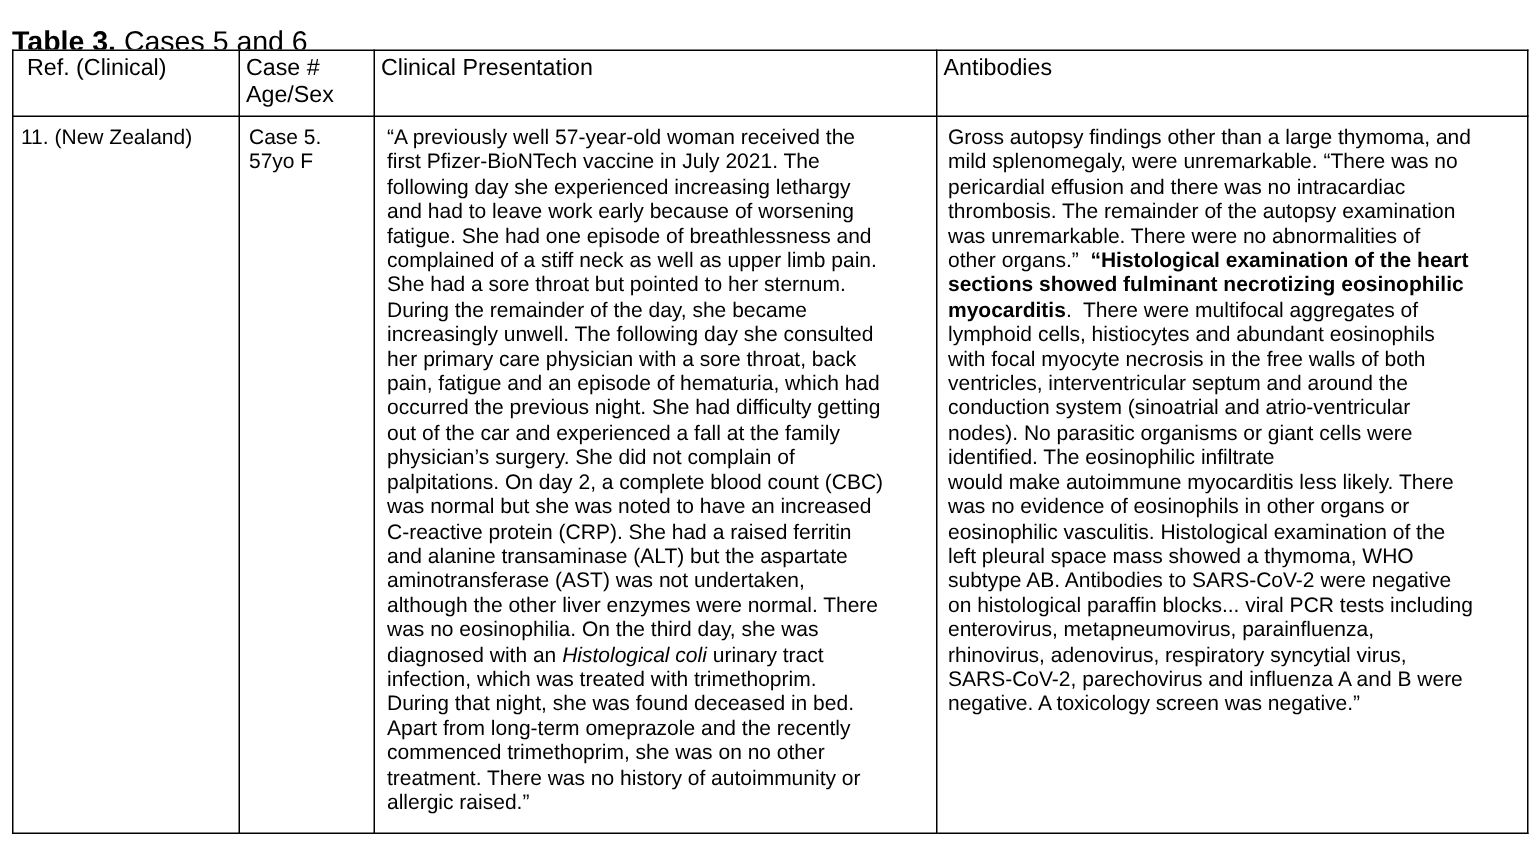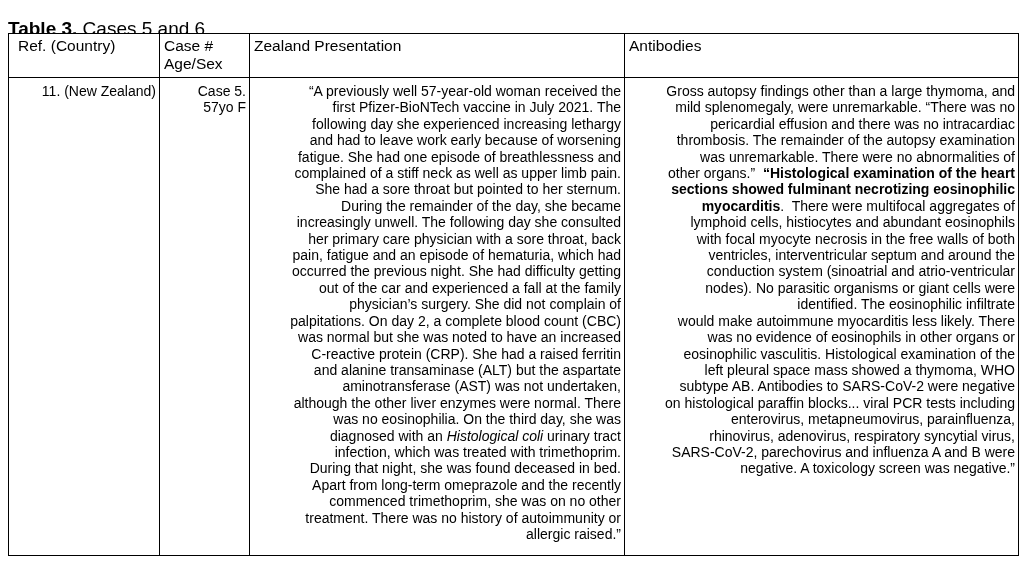--- a/index.html
+++ b/index.html
@@ -20,21 +20,20 @@
   table.cases {
     position: absolute; left: 8px; top: 33px;
     width: 1010px;
     border-collapse: collapse; table-layout: fixed;
     background: #ffffff;
   }
   .cases th, .cases td {
     border: 1px solid #000000;
     vertical-align: top;
     overflow: hidden;
-    text-align: right;
   }
   .cases col.c1 { width: 151px; }
   .cases col.c2 { width: 90px; }
   .cases col.c3 { width: 375px; }
   .cases col.c4 { width: 394px; }
 
   .cases thead tr { height: 44px; }
   .cases tbody tr { height: 478px; }
 
   .cases th {
@@ -67,24 +66,24 @@
 
   <table class="cases">
     <colgroup>
       <col class="c1">
         <col class="c2">
         <col class="c3">
         <col class="c4">
     </colgroup>
     <thead>
       <tr>
-        <th class="c1 pre">Ref. (Country)</th>
+        <th class="c1 pre">Ref. (Clinical)</th>
         <th class="c2 pre">Case #
 Age/Sex</th>
-        <th class="c3 pre">Zealand Presentation</th>
+        <th class="c3 pre">Clinical Presentation</th>
         <th class="c4 pre">Antibodies</th>
       </tr>
     </thead>
     <tbody>
       <tr>
         <td class="c1 pre">11. (New Zealand)</td>
         <td class="c2 pre">Case 5.
 57yo F</td>
         <td class="c3 pre"><span>“A previously well 57-year-old woman received the
 first Pfizer-BioNTech vaccine in July 2021. The

